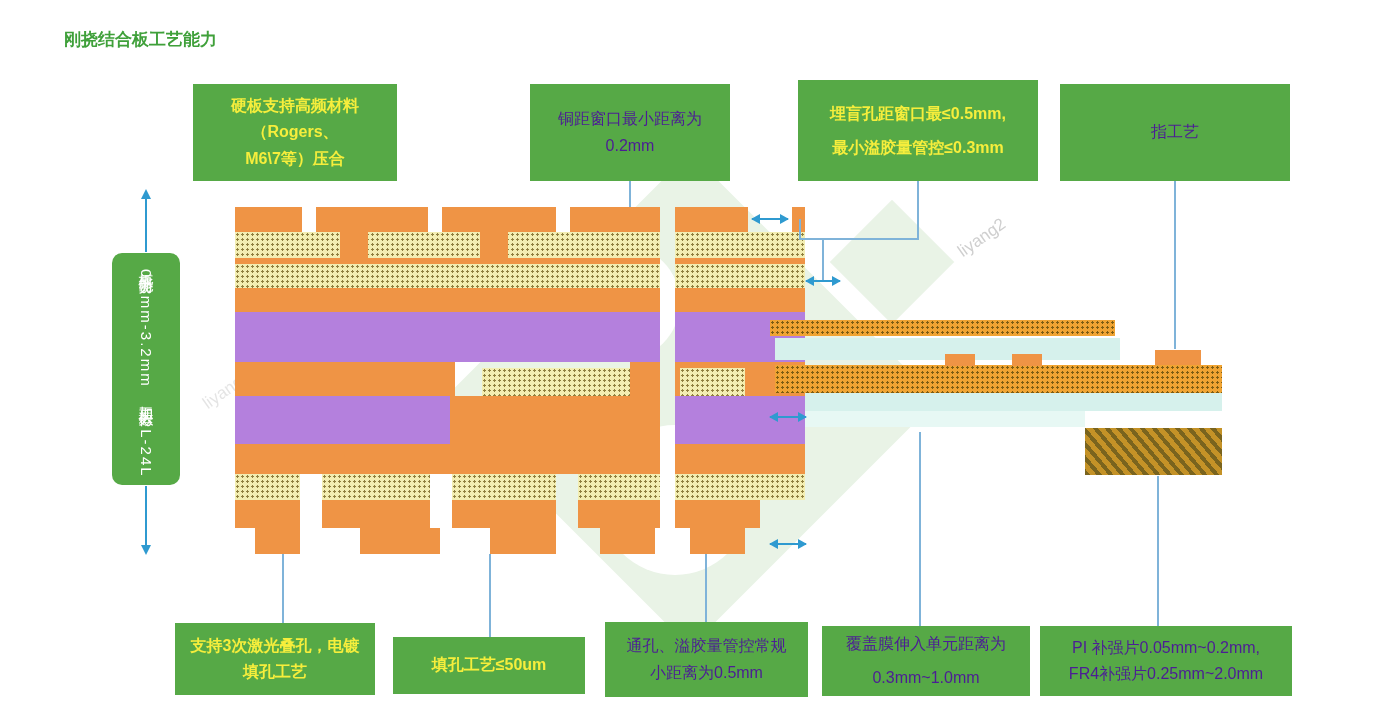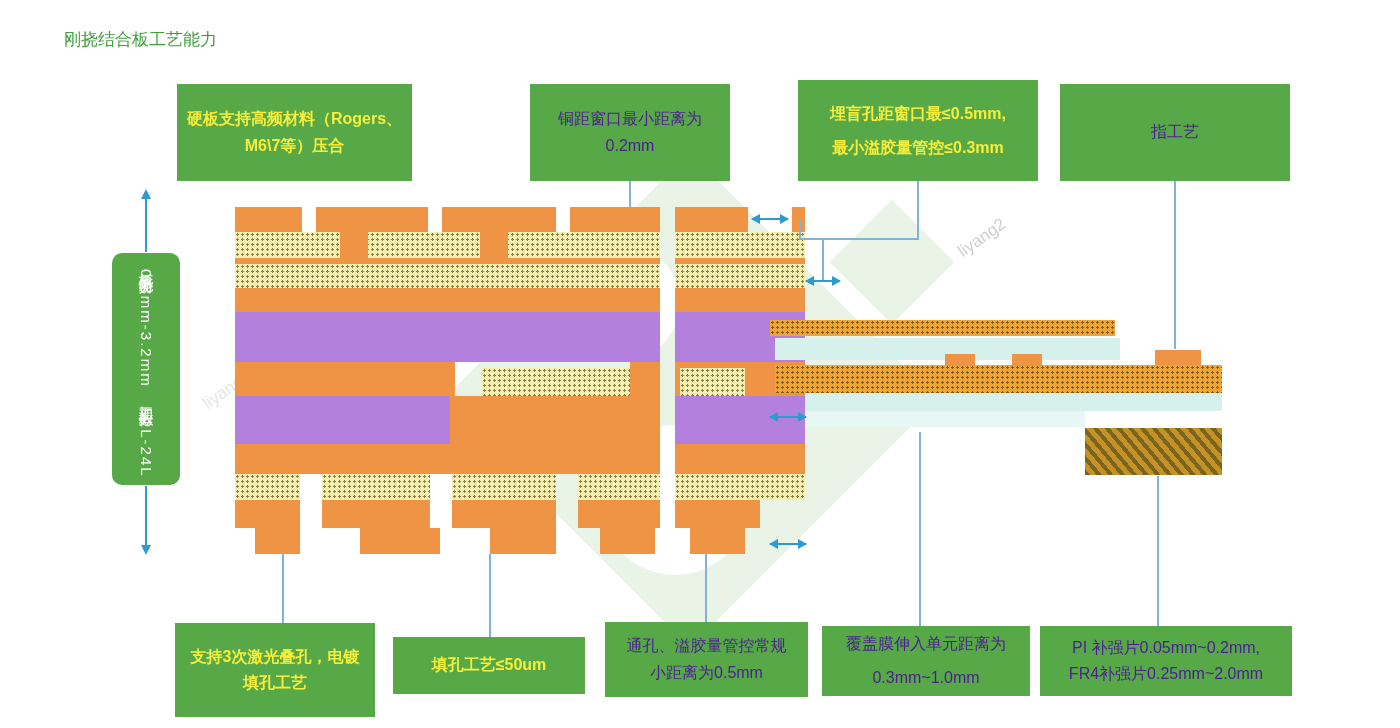--- a/index.html
+++ b/index.html
@@ -1,19 +1,19 @@
 <!DOCTYPE html>
 <html><head>
 <meta charset="utf-8">
 <style>
   html,body { margin:0; padding:0; background:#fff; }
   .stage { position:relative; width:1400px; height:728px; background:#fff; overflow:hidden;
            font-family:"Liberation Sans","DejaVu Sans",sans-serif; }
 
-  .title { position:absolute; left:64px; top:28px; font-size:17px; font-weight:normal; color:#3fa03a; z-index:6; }
+  .title { position:absolute; left:64px; top:28px; font-size:17px; font-weight:bold; color:#3fa03a; z-index:6; }
 
   
   .gbox { position:absolute; background:#56a946; color:#4c1d95; display:flex; flex-direction:column;
           justify-content:center; align-items:center; text-align:center; font-size:16px; line-height:1.65;
           z-index:5; padding:4px 8px; box-sizing:border-box; }
   .gbox.em { color:#f6ee3c; font-weight:bold; }
   .gbox.wide-gap { line-height:2.1; }
   .gbox .l { display:block; }
 
   .vbox { position:absolute; left:112px; top:253px; width:68px; height:232px; background:#56a946;
@@ -144,21 +144,21 @@
   <div class="cline" style="left:800px;top:238px;width:119px;height:2px"></div>
   <div class="cline" style="left:799px;top:219px;width:2px;height:21px"></div>
   <div class="cline" style="left:822px;top:240px;width:2px;height:40px"></div>
   <div class="cline" style="left:1174px;top:181px;width:2px;height:168px"></div>
   <div class="cline" style="left:282px;top:554px;width:2px;height:69px"></div>
   <div class="cline" style="left:489px;top:554px;width:2px;height:83px"></div>
   <div class="cline" style="left:705px;top:554px;width:2px;height:68px"></div>
   <div class="cline" style="left:919px;top:432px;width:2px;height:194px"></div>
   <div class="cline" style="left:1157px;top:476px;width:2px;height:150px"></div>
 
-  <div class="gbox em" style="left:177px;top:84px;width:235px;height:97px">
+  <div class="gbox em" style="left:193px;top:84px;width:204px;height:97px">
     <span class="l">硬板支持高频材料（Rogers、</span>
     <span class="l">M6\7等）压合</span>
   </div>
 
   <div class="gbox" style="left:530px;top:84px;width:200px;height:97px">
     <span class="l">铜距窗口最小距离为</span>
     <span class="l">0.2mm</span>
   </div>
 
   <div class="gbox em wide-gap" style="left:798px;top:80px;width:240px;height:101px">
@@ -170,21 +170,21 @@
     <span class="l">指工艺</span>
   </div>
 
   <div class="vbox">
     <div class="vtext">
       <span class="l">板厚能力0.3mm-3.2mm</span>
       <span class="l">加工层数：2L-24L</span>
     </div>
   </div>
 
-  <div class="gbox em" style="left:175px;top:623px;width:200px;height:94px">
+  <div class="gbox em" style="left:175px;top:623px;width:200px;height:72px">
     <span class="l">支持3次激光叠孔，电镀</span>
     <span class="l">填孔工艺</span>
   </div>
 
   <div class="gbox em" style="left:393px;top:637px;width:192px;height:57px">
     <span class="l">填孔工艺≤50um</span>
   </div>
 
   <div class="gbox" style="left:605px;top:622px;width:203px;height:75px">
     <span class="l">通孔、溢胶量管控常规</span>

